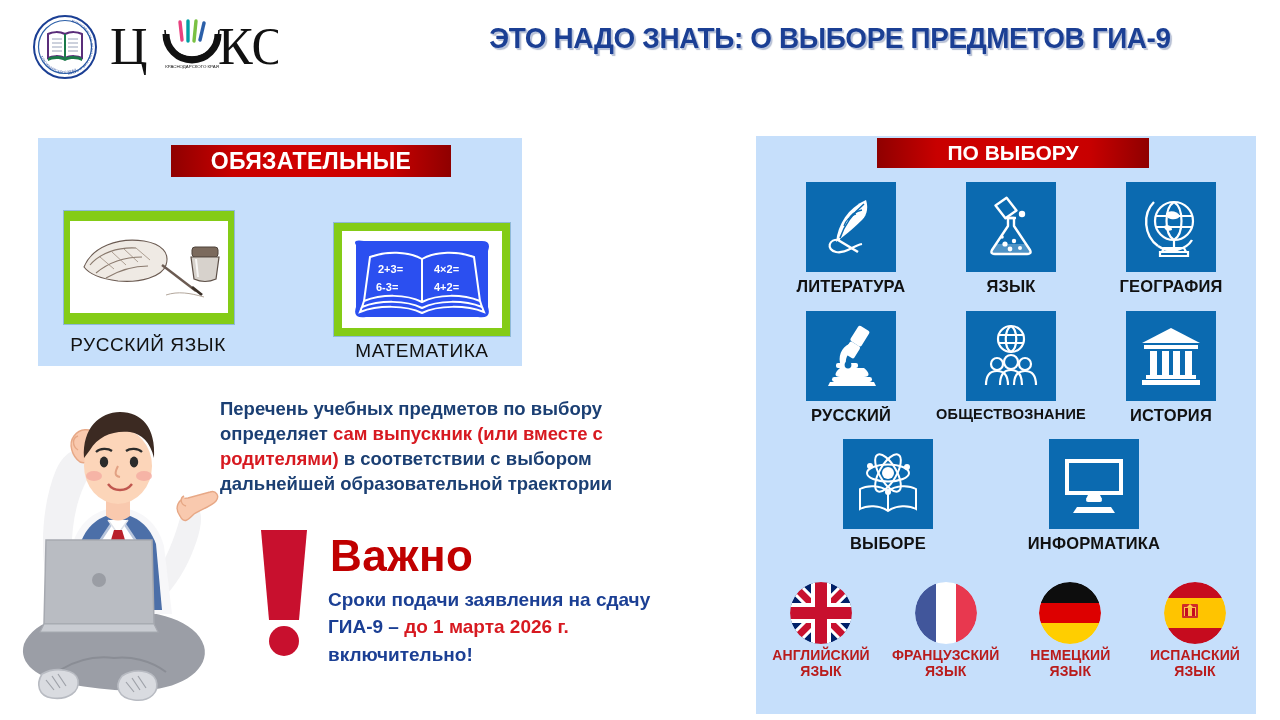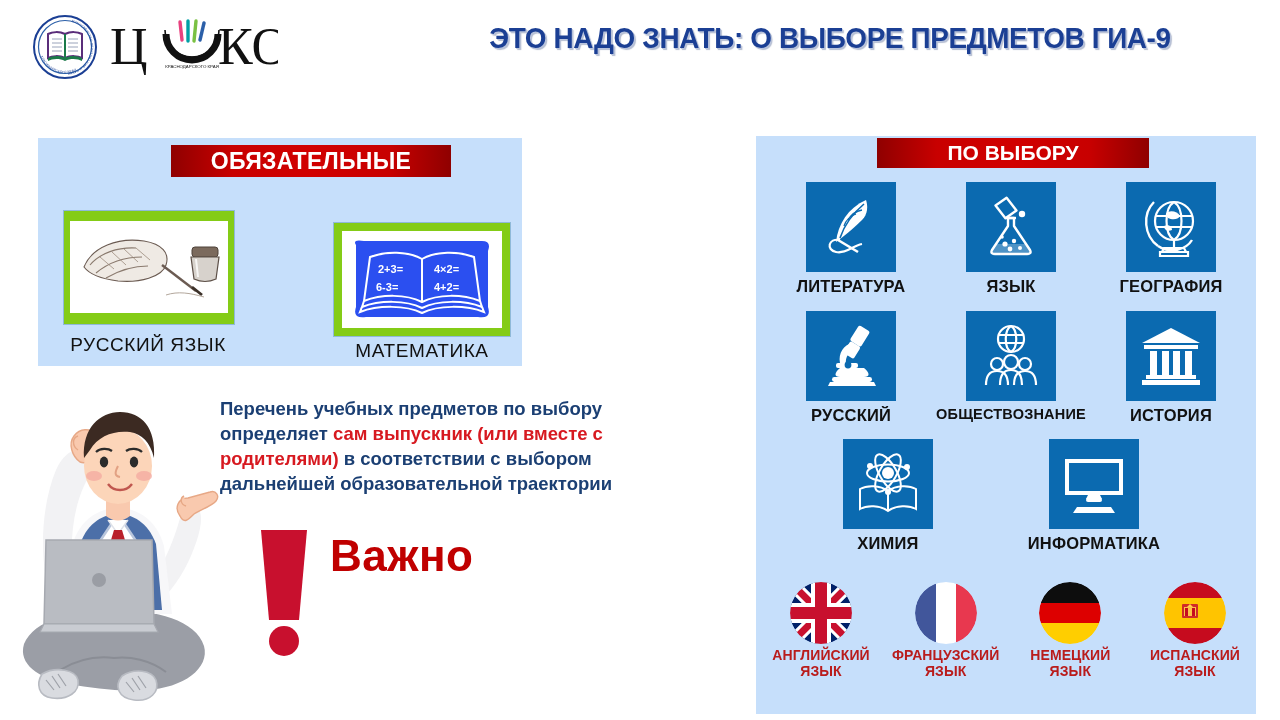--- a/index.html
+++ b/index.html
@@ -199,20 +199,21 @@
 
   <div id="paragraph"><span>Перечень учебных предметов по выбору определяет </span><span class="hl">сам выпускник (или вместе с родителями)</span><span> в соответствии с выбором дальнейшей образовательной траектории</span></div>
 
   <div id="excl">
     <svg width="58" height="128" viewBox="0 0 58 128">
       <path d="M6 2 L52 2 L44 92 L14 92 Z" fill="#c8102e"></path>
       <circle cx="29" cy="113" r="15" fill="#c8102e"></circle>
     </svg>
   </div>
   <div id="vazhno">Важно</div>
+  <div id="deadline"><span>Сроки подачи заявления на сдачу ГИА-9 – </span><span class="hl">до 1 марта 2026 г.</span><span> включительно!</span></div>
 
   <div id="student">
     <svg width="250" height="362" viewBox="0 0 250 362">
 
       <path d="M60 250 C44 210,46 150,62 112 C70 94,84 86,94 96 C102 104,96 116,90 128 C76 158,74 204,84 240 Z" fill="#f2f2f4"></path>
       <g fill="#f9c9ae" stroke="#e7a886" stroke-width="1.4">
         <path d="M86 104 C78 98,74 86,80 78 C86 70,96 70,102 76 L116 58 C120 54,126 56,126 62 C126 66,114 80,110 86 C106 94,96 108,86 104 Z"></path>
         <path d="M84 92 C78 88,78 80,84 78"></path>
       </g>
 
@@ -404,21 +405,21 @@
               <circle cx="15" cy="15" r="3"></circle>
                 <circle cx="52" cy="16" r="3"></circle>
                 <circle cx="33" cy="41" r="3"></circle>
             </g>
             <g fill="none" stroke="#ffffff" stroke-width="2">
               <path d="M33 40 C25 34,12 34,5 38 L5 58 C12 54,25 54,33 60 C41 54,54 54,61 58 L61 38 C54 34,41 34,33 40 Z"></path>
               <path d="M33 40 L33 60"></path>
             </g>
           </svg>
         </div>
-        <div class="tile-cap">ХИМИЯ</div>
+        <div class="tile-cap">ВЫБОРЕ</div>
       </div>
 
       <div class="cell" style="margin-left:46px">
         <div class="tile">
           <svg width="66" height="66" viewBox="0 0 66 66">
             <g fill="#ffffff">
               <path d="M4 8 L62 8 L62 44 L4 44 Z"></path>
               <rect x="25" y="47" width="16" height="4" rx="2"></rect>
               <path d="M16 56 L50 56 L54 62 L12 62 Z"></path>
             </g>

